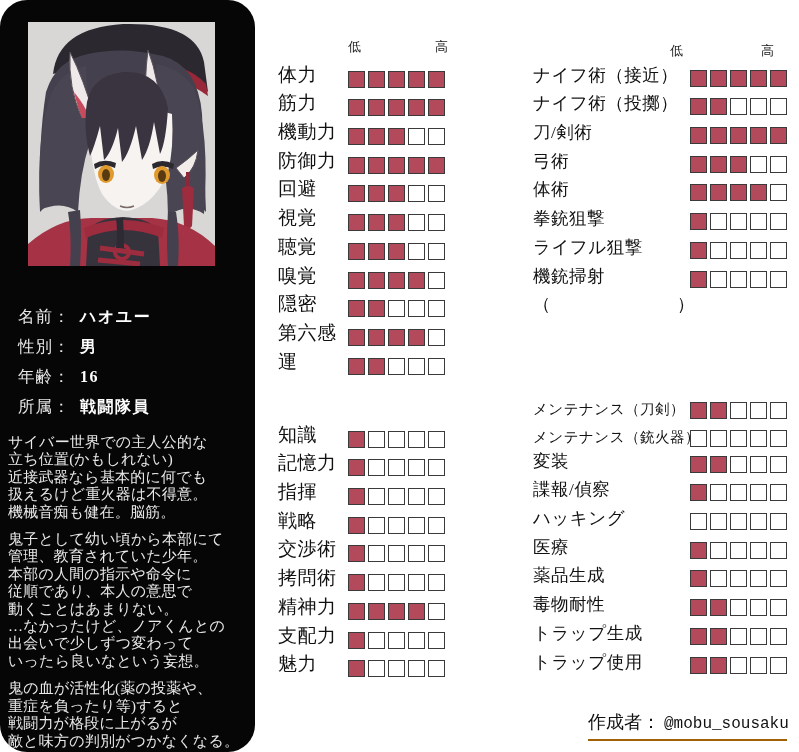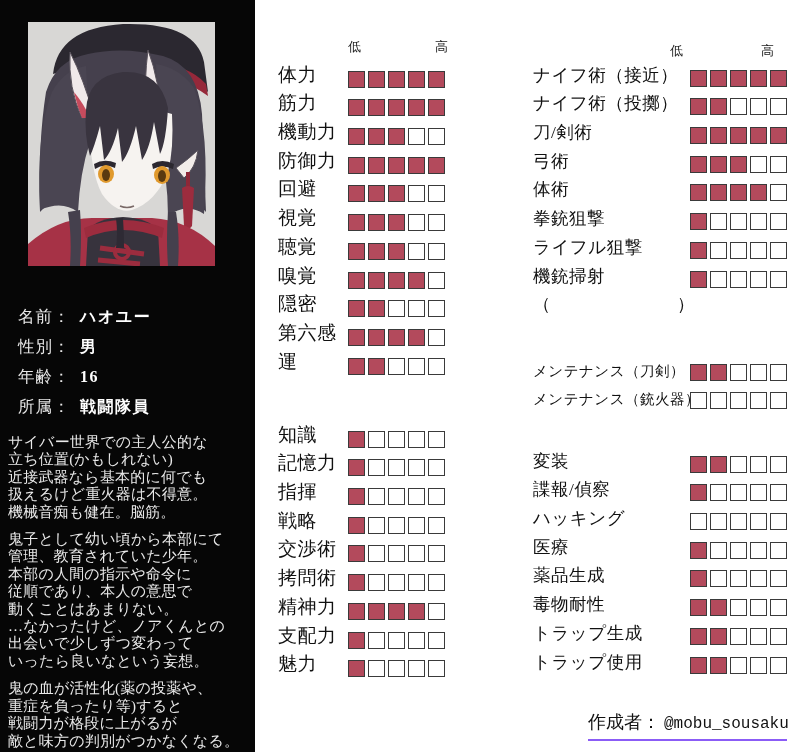--- a/index.html
+++ b/index.html
@@ -1,20 +1,20 @@
 <!DOCTYPE html>
 <html><head>
 <meta charset="utf-8">
 <style>
   html,body{margin:0;padding:0;background:#ffffff;}
   .sheet{position:relative;width:799px;height:752px;background:#ffffff;overflow:hidden;
          font-family:"Liberation Serif","DejaVu Serif",serif;color:#1a1a1a;}
 
   
-  .left-panel{position:absolute;left:0;top:0;width:255px;height:752px;background:#060606;color:#f2f2f2;}
+  .left-panel{position:absolute;left:0;top:0;width:255px;height:752px;background:#060606;color:#f2f2f2;border-radius:27px;}
   .portrait{position:absolute;left:28px;top:22px;width:187px;height:244px;background:#d8d7d5;overflow:hidden;}
   .portrait svg{display:block;}
 
   .info{position:absolute;left:18px;top:306px;width:230px;}
   .info-row{display:flex;align-items:baseline;height:30px;}
   .info-label{width:62px;font-size:16.5px;letter-spacing:1px;color:#e8e8e8;}
   .info-value{font-size:16px;font-weight:bold;letter-spacing:1.5px;color:#ffffff;}
 
   .bio{position:absolute;left:8px;top:434px;width:245px;}
   .bio-p{white-space:pre-line;font-size:15px;line-height:17.4px;color:#e9e9e9;margin:0 0 10px 0;letter-spacing:0.2px;}
@@ -26,36 +26,36 @@
 
   .scale-head{position:absolute;display:flex;justify-content:space-between;
               font-size:13px;color:#222;}
   .col-mid .scale-head{left:70px;top:38px;width:100px;}
   .col-right .scale-head{left:157px;top:42px;width:104px;}
 
   .group{position:absolute;left:0;}
   .col-mid .group-0{top:59px;}
   .col-mid .group-1{top:419px;}
   .col-right .group-0{top:58px;}
-  .col-right .group-1{top:352px;}
+  .col-right .group-1{top:390px;}
   .col-right .group-2{top:444px;}
 
   .stat-row{display:flex;align-items:flex-end;height:28.7px;}
   .stat-label{font-size:19px;letter-spacing:0.5px;white-space:nowrap;color:#111;}
   .col-mid .stat-label{width:70px;}
   .col-right .stat-label{width:157px;font-size:17.5px;margin-left:20px;}
   .col-right .group-1 .stat-label{font-size:14.5px;}
 
   .squares{display:flex;gap:3px;}
   .sq{width:17px;height:17px;box-sizing:border-box;border:1.5px solid #3a3a3a;background:#ffffff;}
   .sq.filled{background:#b34a5c;}
 
   
   .creator{position:absolute;left:588px;top:710px;width:199px;
-           border-bottom:2px solid #8b5cf6;padding-bottom:5px;white-space:nowrap;}
+           border-bottom:2px solid #a16207;padding-bottom:5px;white-space:nowrap;}
   .c-label{font-size:18px;color:#111;}
   .c-handle{font-family:"Liberation Mono","DejaVu Sans Mono",monospace;font-size:16px;color:#111;}
 </style>
 </head>
 <body>
 
 <div class="sheet">
 
   <aside class="left-panel">
     <div class="portrait">

